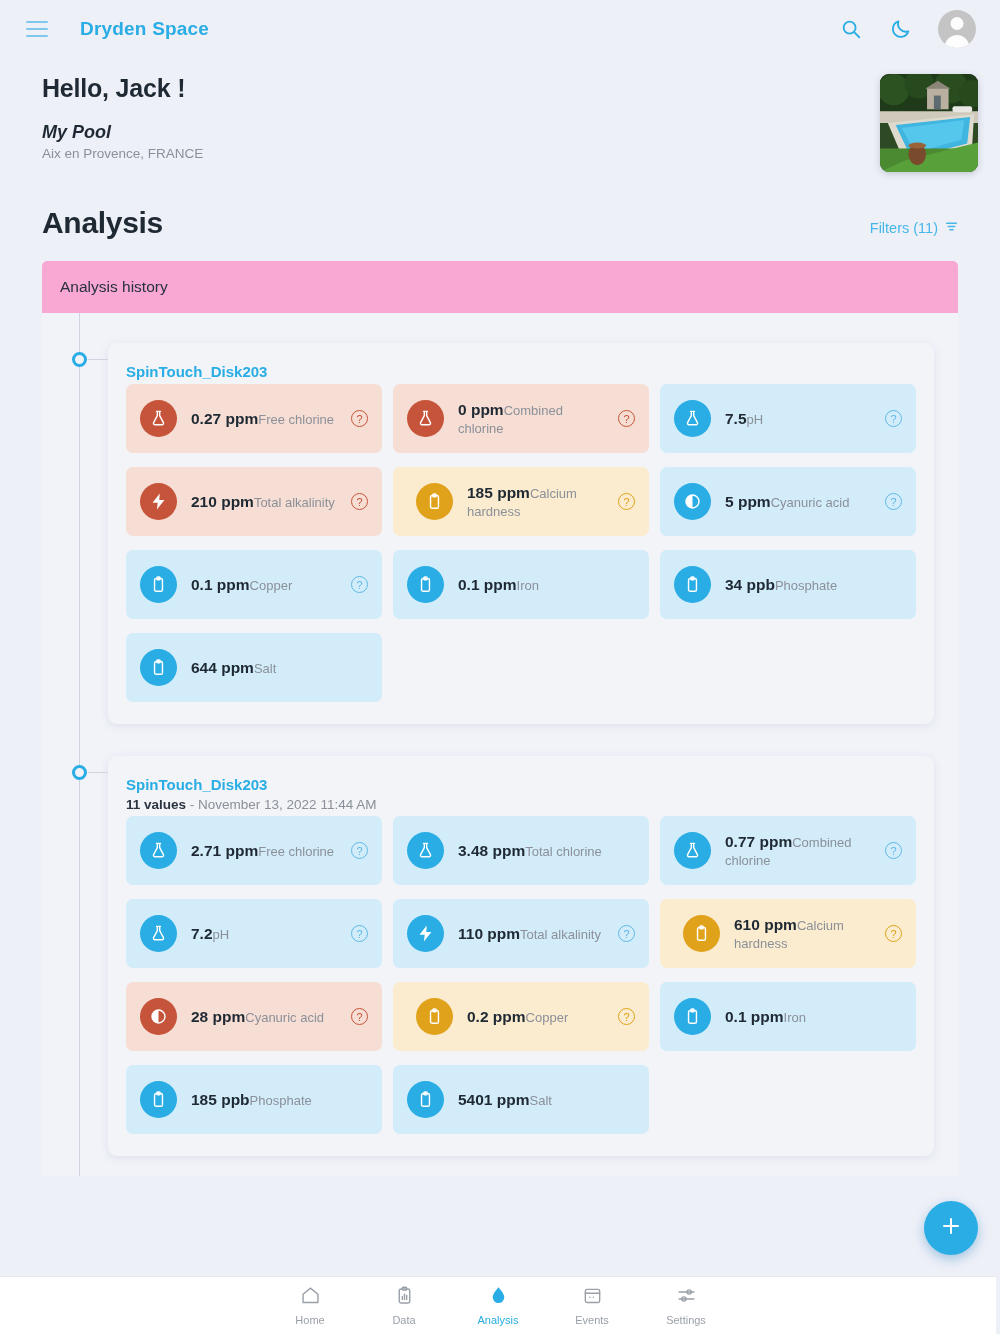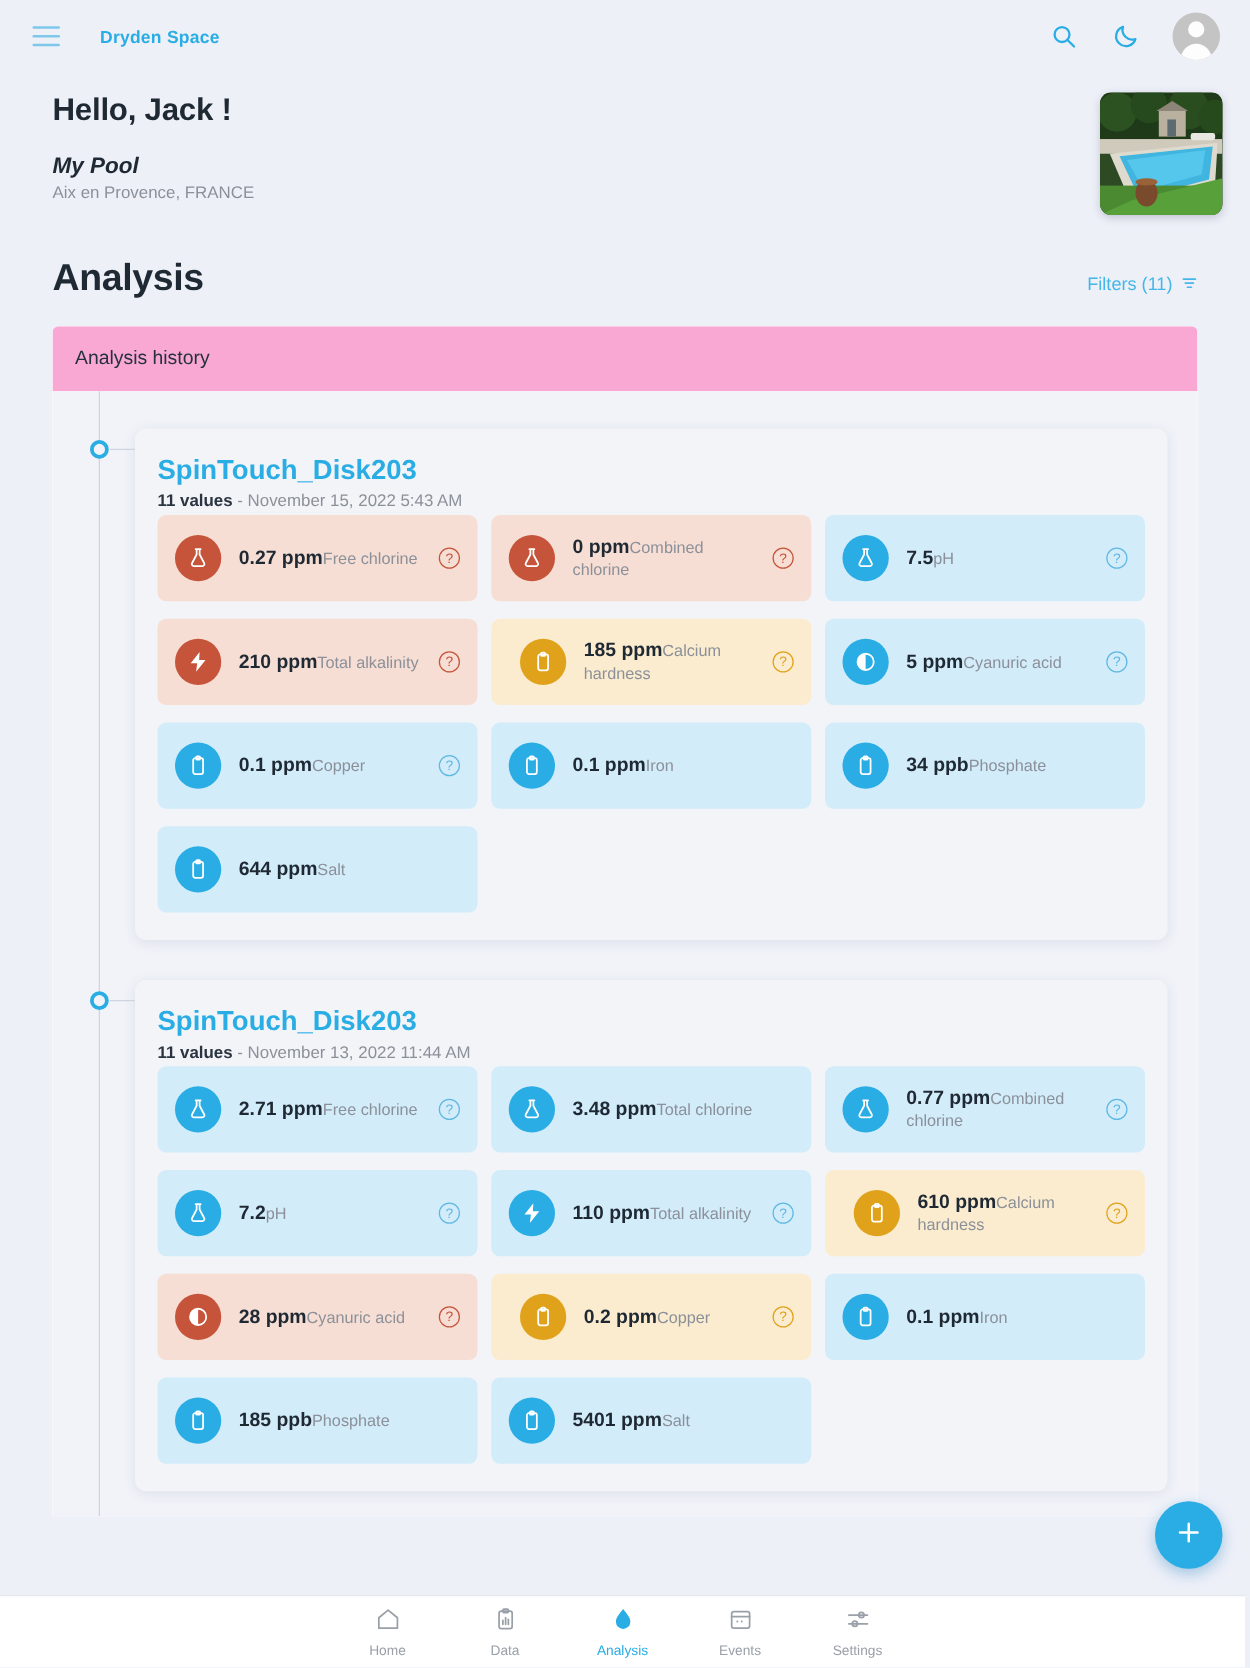--- a/index.html
+++ b/index.html
@@ -23,21 +23,21 @@
     background: #eef0f8;
   }
   .hamburger {
     width: 22px; height: 16px;
     display: flex; flex-direction: column; justify-content: space-between;
     cursor: pointer;
   }
   .hamburger i { display: block; height: 2px; background: #7ec8ec; border-radius: 2px; }
   .brand {
     margin-left: 32px;
-    font-size: 14px;
+    font-size: 19px;
     font-weight: bold;
     color: #29ade4;
     letter-spacing: .2px;
   }
   .appbar-right {
     margin-left: auto;
     display: flex;
     align-items: center;
     gap: 24px;
   }
@@ -141,21 +141,21 @@
     width: 20px; height: 1px;
     background: #cfd4e0;
   }
 
   .entry-card {
     background: #f2f4f8;
     border-radius: 9px;
     padding: 20px 18px 22px 18px;
     box-shadow: 0 2px 10px rgba(60,70,110,.10);
   }
-  .entry-title { font-size: 22px; font-weight: bold; color: #29ade4; }
+  .entry-title { font-size: 15px; font-weight: bold; color: #29ade4; }
   .entry-sub { font-size: 13.5px; color: #8b9099; margin-top: 4px; }
   .entry-sub b { color: #2b3440; font-weight: bold; }
 
   .tiles {
     display: grid;
     grid-template-columns: repeat(3, 1fr);
     gap: 14px 11px;
     margin-top: 4px;
   }
   .tile {
@@ -304,21 +304,20 @@
 <div class="panel">
   <div class="panel-head">Analysis history</div>
   <div class="panel-body">
     <div class="timeline-rail"></div>
     <div id="entries-host">
         <div class="tl-entry">
           <span class="tl-dot"></span>
           <span class="tl-connector"></span>
           <div class="entry-card">
             <div class="entry-title">SpinTouch_Disk203</div>
-            <div class="entry-sub"><b>11 values</b><span> - November 15, 2022 5:43 AM</span></div>
             <div class="tiles">
               <div class="tile st-red">
                 <span class="tile-icon">
                   <svg width="19" height="19" viewBox="0 0 24 24" fill="none" stroke="#ffffff" stroke-width="1.8" stroke-linecap="round" stroke-linejoin="round">
                     <path d="M9.5 3h5M10.5 3v5.3L5.8 17.2A2 2 0 0 0 7.6 20h8.8a2 2 0 0 0 1.8-2.8L13.5 8.3V3"></path>
                   </svg>
                 </span>
                 <span class="tile-text"><span class="tile-val">0.27 ppm</span><span class="tile-label">Free chlorine</span></span>
                 <span class="tile-help">?</span>
               </div>

